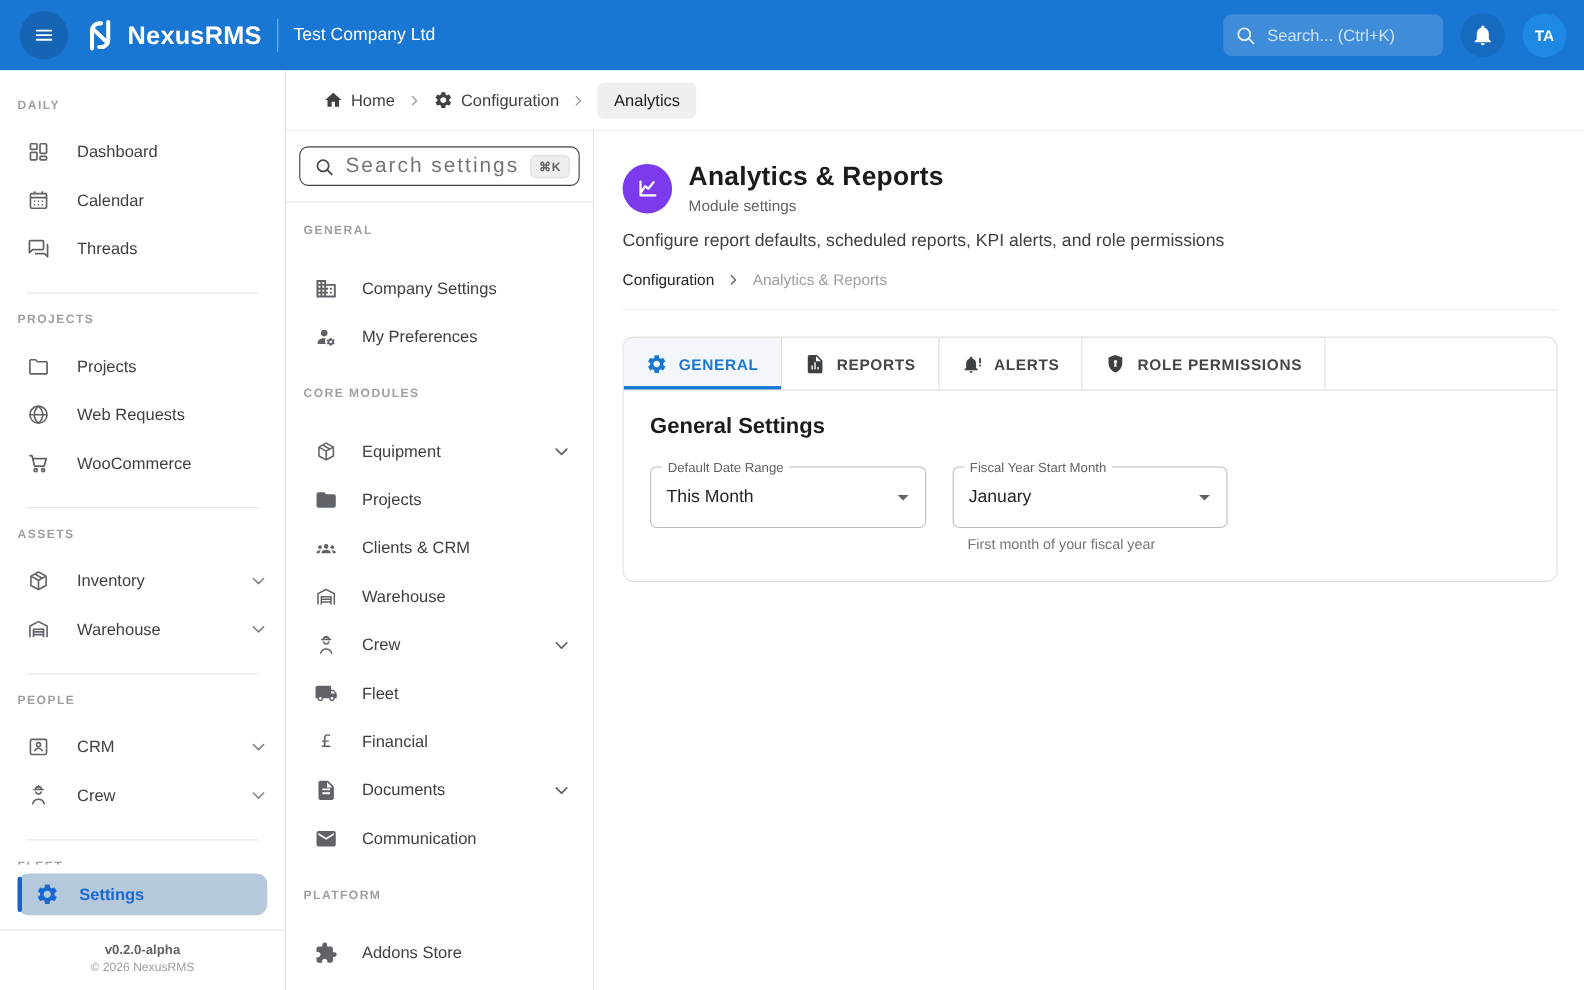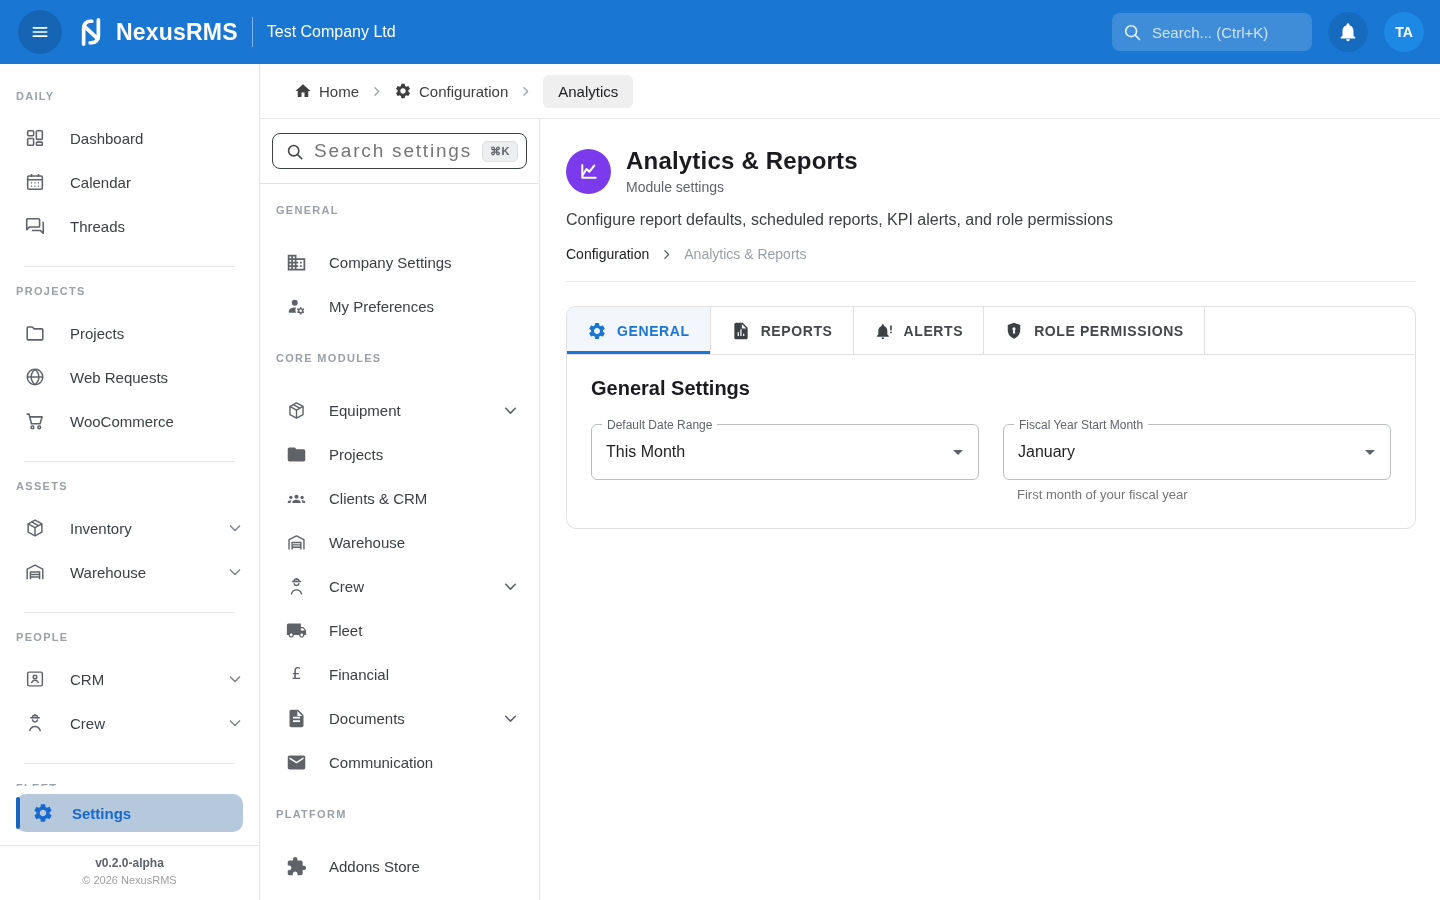--- a/index.html
+++ b/index.html
@@ -95,21 +95,21 @@
   .card{margin-top:24px;border:1px solid #e0e0e0;border-radius:10px;overflow:hidden;background:#fff}
   .tabbar{display:flex;height:48px;border-bottom:1px solid #e0e0e0}
   .tab{display:flex;align-items:center;gap:10px;padding:0 20px;border-right:1px solid #e0e0e0;
        font-size:14px;font-weight:600;letter-spacing:.6px;color:#44474a;cursor:pointer;position:relative}
   .tab .icon{width:20px;height:20px;color:#3c4043}
   .tab.active{background:#f3f7fb;color:#1976d2}
   .tab.active .icon{color:#1976d2}
   .tab.active::after{content:"";position:absolute;left:0;right:0;bottom:0;height:3px;background:#1976d2}
   .panel{padding:22px 24px 26px}
   h2{font-size:20px;font-weight:700;color:#1b1b1f;margin:0 0 24px}
-  .fields{display:grid;grid-template-columns:1fr 1fr;column-gap:24px;row-gap:24px}
+  .fields{display:grid;grid-template-columns:1fr 1fr 1fr;column-gap:24px;row-gap:24px}
   .select{position:relative;height:56px;border:1px solid #b9bdc1;border-radius:6px;display:flex;
           align-items:center;padding:0 44px 0 14px;cursor:pointer;background:#fff}
   .flabel{position:absolute;top:-7px;left:10px;background:#fff;padding:0 5px;font-size:12px;color:#5f6368;white-space:nowrap}
   .fvalue{font-size:16px;color:#1f1f1f}
   .caret{position:absolute;right:8px;top:50%;transform:translateY(-50%);width:24px;height:24px;color:#5f6368}
   .helper{font-size:13px;color:#757575;margin:7px 0 0 14px}
 </style>
 </head>
 <body>
 

